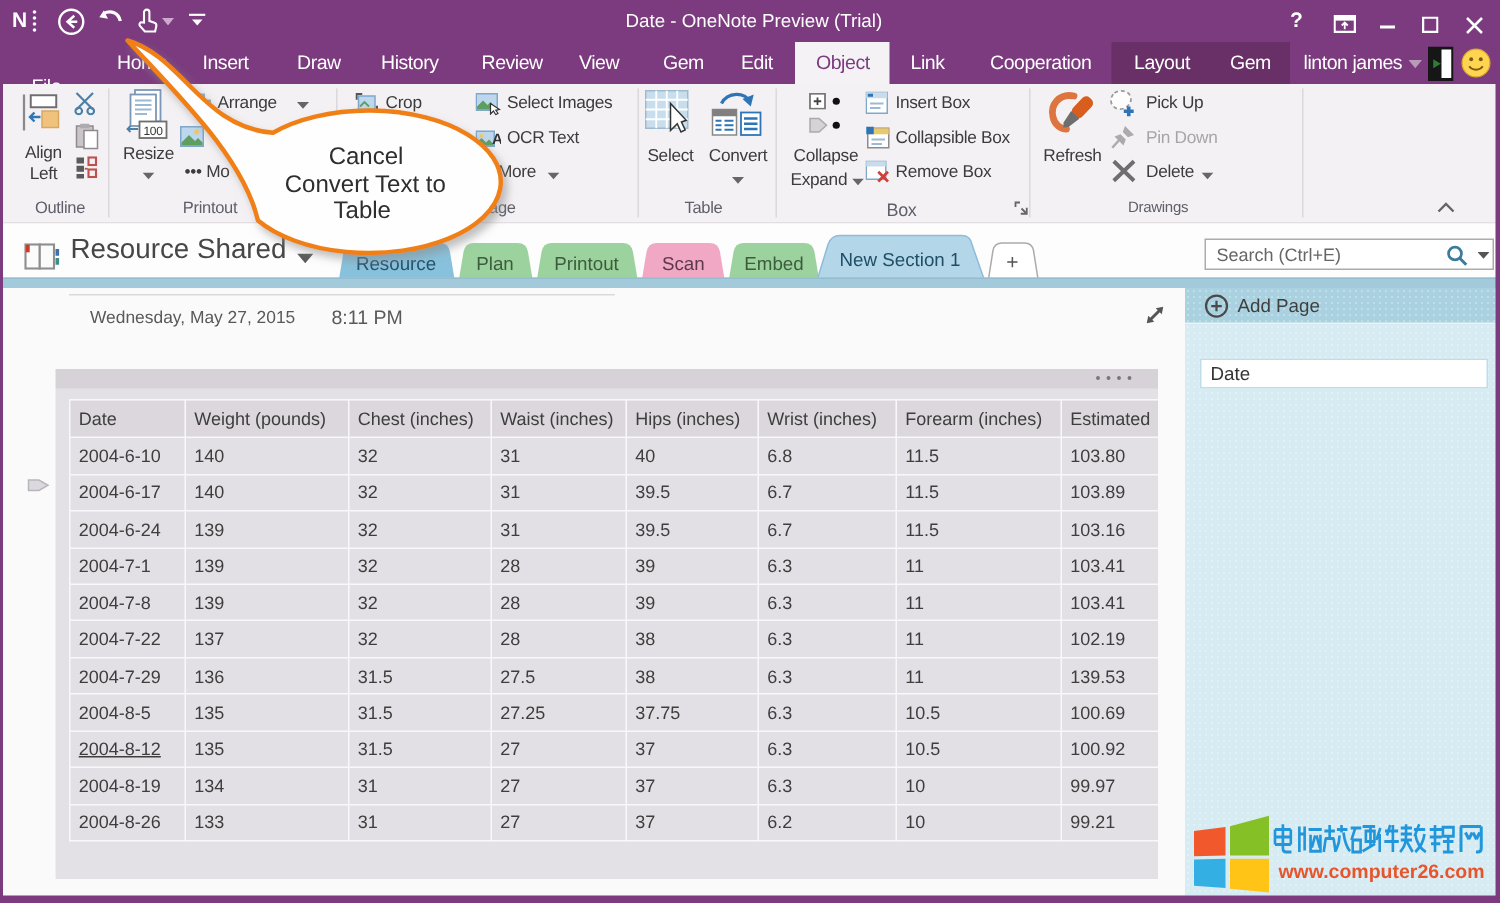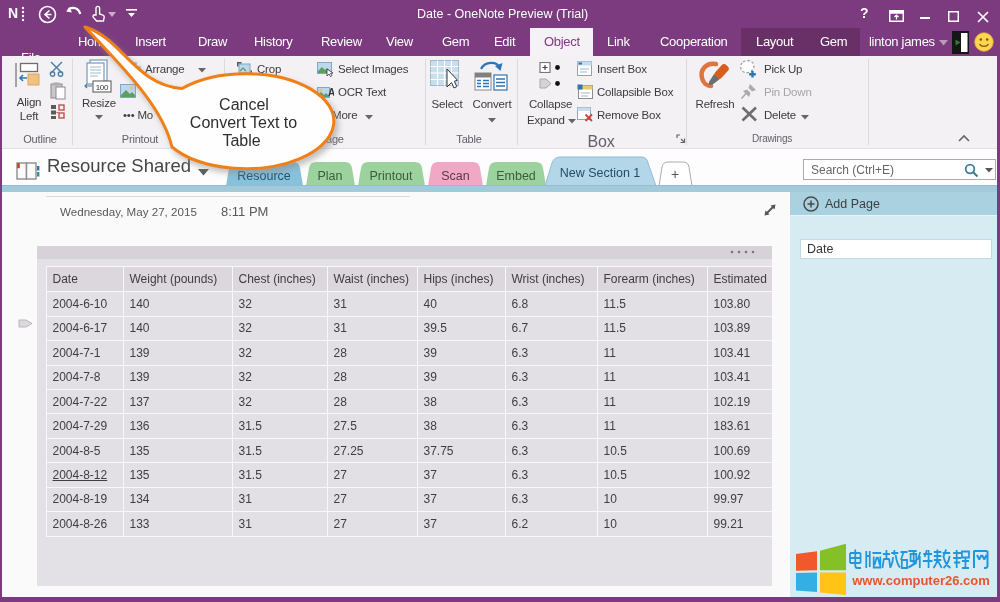--- a/index.html
+++ b/index.html
@@ -95,21 +95,21 @@
     <div class="abs" style="left:222px;top:3px;width:1px;height:86px;background:#DCD8DC;"></div>
     <div class="abs" style="left:423px;top:3px;width:1px;height:86px;background:#DCD8DC;"></div>
     <div class="abs" style="left:515px;top:3px;width:1px;height:86px;background:#DCD8DC;"></div>
     <div class="abs" style="left:684px;top:3px;width:1px;height:86px;background:#DCD8DC;"></div>
     <div class="abs" style="left:866px;top:3px;width:1px;height:86px;background:#DCD8DC;"></div>
 
     <div class="abs" style="left:8px;top:77px;width:60px;font-size:11px;color:#605E6A;text-align:center;">Outline</div>
     <div class="abs" style="left:108px;top:77px;width:60px;font-size:11px;color:#605E6A;text-align:center;">Printout</div>
     <div class="abs" style="left:297px;top:77px;width:60px;font-size:11px;color:#605E6A;text-align:center;">Image</div>
     <div class="abs" style="left:437px;top:77px;width:60px;font-size:11px;color:#605E6A;text-align:center;">Table</div>
-    <div class="abs" style="left:569px;top:77px;width:60px;font-size:16px;color:#605E6A;text-align:center;">Box</div>
+    <div class="abs" style="left:569px;top:77px;width:60px;font-size:12px;color:#605E6A;text-align:center;">Box</div>
     <div class="abs" style="left:750px;top:77px;width:60px;font-size:10px;color:#605E6A;text-align:left;">Drawings</div>
 
     <svg class="abs" style="left:12px;top:5px;" width="28" height="30">
       <line x1="2" y1="2" x2="2" y2="26" stroke="#8A8A8A" stroke-width="1.5"></line>
       <rect x="6.5" y="2.5" width="17" height="8" fill="#fff" stroke="#6E6E6E" stroke-width="1.3"></rect>
       <path d="M6 17 H13 M9 14 L6 17 L9 20" stroke="#2E79B5" stroke-width="1.6" fill="none"></path>
       <rect x="14" y="13" width="11" height="11" fill="#F0C27E" stroke="#D9A860" stroke-width="1"></rect>
     </svg>
     <div class="abs" style="left:6px;top:40px;width:42px;text-align:center;line-height:13.5px;">Align<br>Left</div>
     <svg class="abs" style="left:47px;top:5px;" width="17" height="16">
@@ -372,20 +372,30 @@
           <td style="border:1px solid #F8F7F9;padding:0 0 0 6px;">2004-6-17</td>
           <td style="border:1px solid #F8F7F9;padding:0 0 0 6px;">140</td>
           <td style="border:1px solid #F8F7F9;padding:0 0 0 6px;">32</td>
           <td style="border:1px solid #F8F7F9;padding:0 0 0 6px;">31</td>
           <td style="border:1px solid #F8F7F9;padding:0 0 0 6px;">39.5</td>
           <td style="border:1px solid #F8F7F9;padding:0 0 0 6px;">6.7</td>
           <td style="border:1px solid #F8F7F9;padding:0 0 0 6px;">11.5</td>
           <td style="border:1px solid #F8F7F9;padding:0 0 0 6px;">103.89</td>
         </tr>
         <tr style="height:24.45px;background:#E3E0E5;">
+          <td style="border:1px solid #F8F7F9;padding:0 0 0 6px;">2004-6-24</td>
+          <td style="border:1px solid #F8F7F9;padding:0 0 0 6px;">139</td>
+          <td style="border:1px solid #F8F7F9;padding:0 0 0 6px;">32</td>
+          <td style="border:1px solid #F8F7F9;padding:0 0 0 6px;">31</td>
+          <td style="border:1px solid #F8F7F9;padding:0 0 0 6px;">39.5</td>
+          <td style="border:1px solid #F8F7F9;padding:0 0 0 6px;">6.7</td>
+          <td style="border:1px solid #F8F7F9;padding:0 0 0 6px;">11.5</td>
+          <td style="border:1px solid #F8F7F9;padding:0 0 0 6px;">103.16</td>
+        </tr>
+        <tr style="height:24.45px;background:#E3E0E5;">
           <td style="border:1px solid #F8F7F9;padding:0 0 0 6px;">2004-7-1</td>
           <td style="border:1px solid #F8F7F9;padding:0 0 0 6px;">139</td>
           <td style="border:1px solid #F8F7F9;padding:0 0 0 6px;">32</td>
           <td style="border:1px solid #F8F7F9;padding:0 0 0 6px;">28</td>
           <td style="border:1px solid #F8F7F9;padding:0 0 0 6px;">39</td>
           <td style="border:1px solid #F8F7F9;padding:0 0 0 6px;">6.3</td>
           <td style="border:1px solid #F8F7F9;padding:0 0 0 6px;">11</td>
           <td style="border:1px solid #F8F7F9;padding:0 0 0 6px;">103.41</td>
         </tr>
         <tr style="height:24.45px;background:#E3E0E5;">
@@ -409,21 +419,21 @@
           <td style="border:1px solid #F8F7F9;padding:0 0 0 6px;">102.19</td>
         </tr>
         <tr style="height:24.45px;background:#E3E0E5;">
           <td style="border:1px solid #F8F7F9;padding:0 0 0 6px;">2004-7-29</td>
           <td style="border:1px solid #F8F7F9;padding:0 0 0 6px;">136</td>
           <td style="border:1px solid #F8F7F9;padding:0 0 0 6px;">31.5</td>
           <td style="border:1px solid #F8F7F9;padding:0 0 0 6px;">27.5</td>
           <td style="border:1px solid #F8F7F9;padding:0 0 0 6px;">38</td>
           <td style="border:1px solid #F8F7F9;padding:0 0 0 6px;">6.3</td>
           <td style="border:1px solid #F8F7F9;padding:0 0 0 6px;">11</td>
-          <td style="border:1px solid #F8F7F9;padding:0 0 0 6px;">183.61</td>
+          <td style="border:1px solid #F8F7F9;padding:0 0 0 6px;">139.53</td>
         </tr>
         <tr style="height:24.45px;background:#E3E0E5;">
           <td style="border:1px solid #F8F7F9;padding:0 0 0 6px;">2004-8-5</td>
           <td style="border:1px solid #F8F7F9;padding:0 0 0 6px;">135</td>
           <td style="border:1px solid #F8F7F9;padding:0 0 0 6px;">31.5</td>
           <td style="border:1px solid #F8F7F9;padding:0 0 0 6px;">27.25</td>
           <td style="border:1px solid #F8F7F9;padding:0 0 0 6px;">37.75</td>
           <td style="border:1px solid #F8F7F9;padding:0 0 0 6px;">6.3</td>
           <td style="border:1px solid #F8F7F9;padding:0 0 0 6px;">10.5</td>
           <td style="border:1px solid #F8F7F9;padding:0 0 0 6px;">100.69</td>

